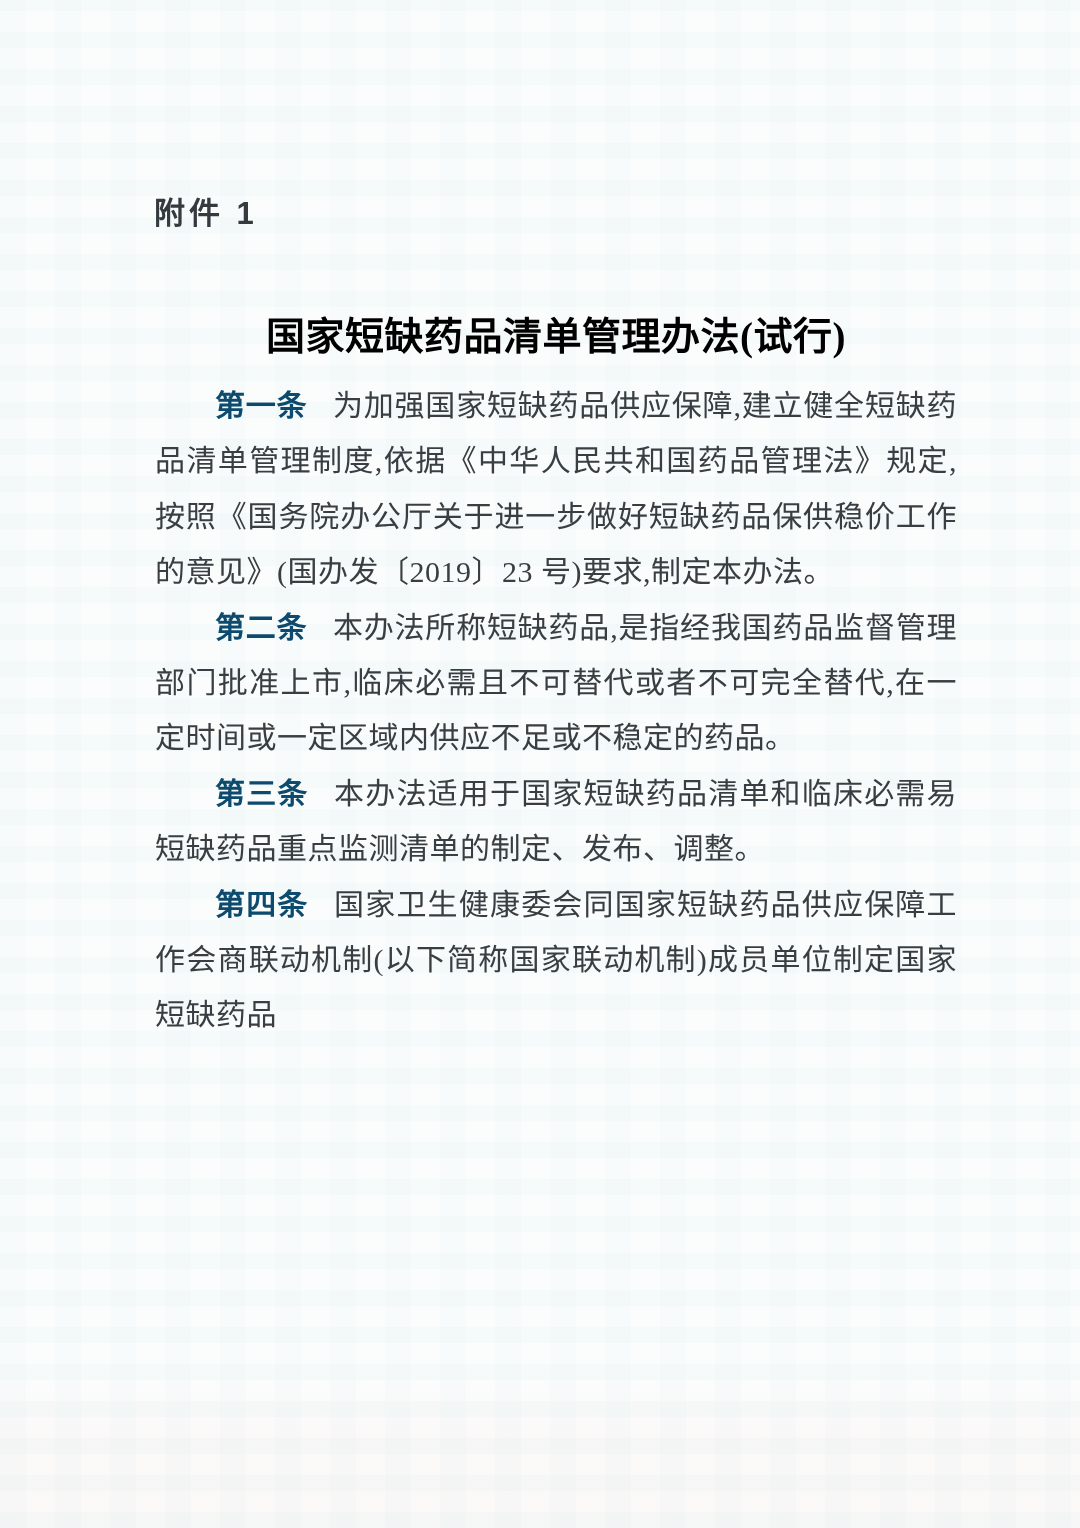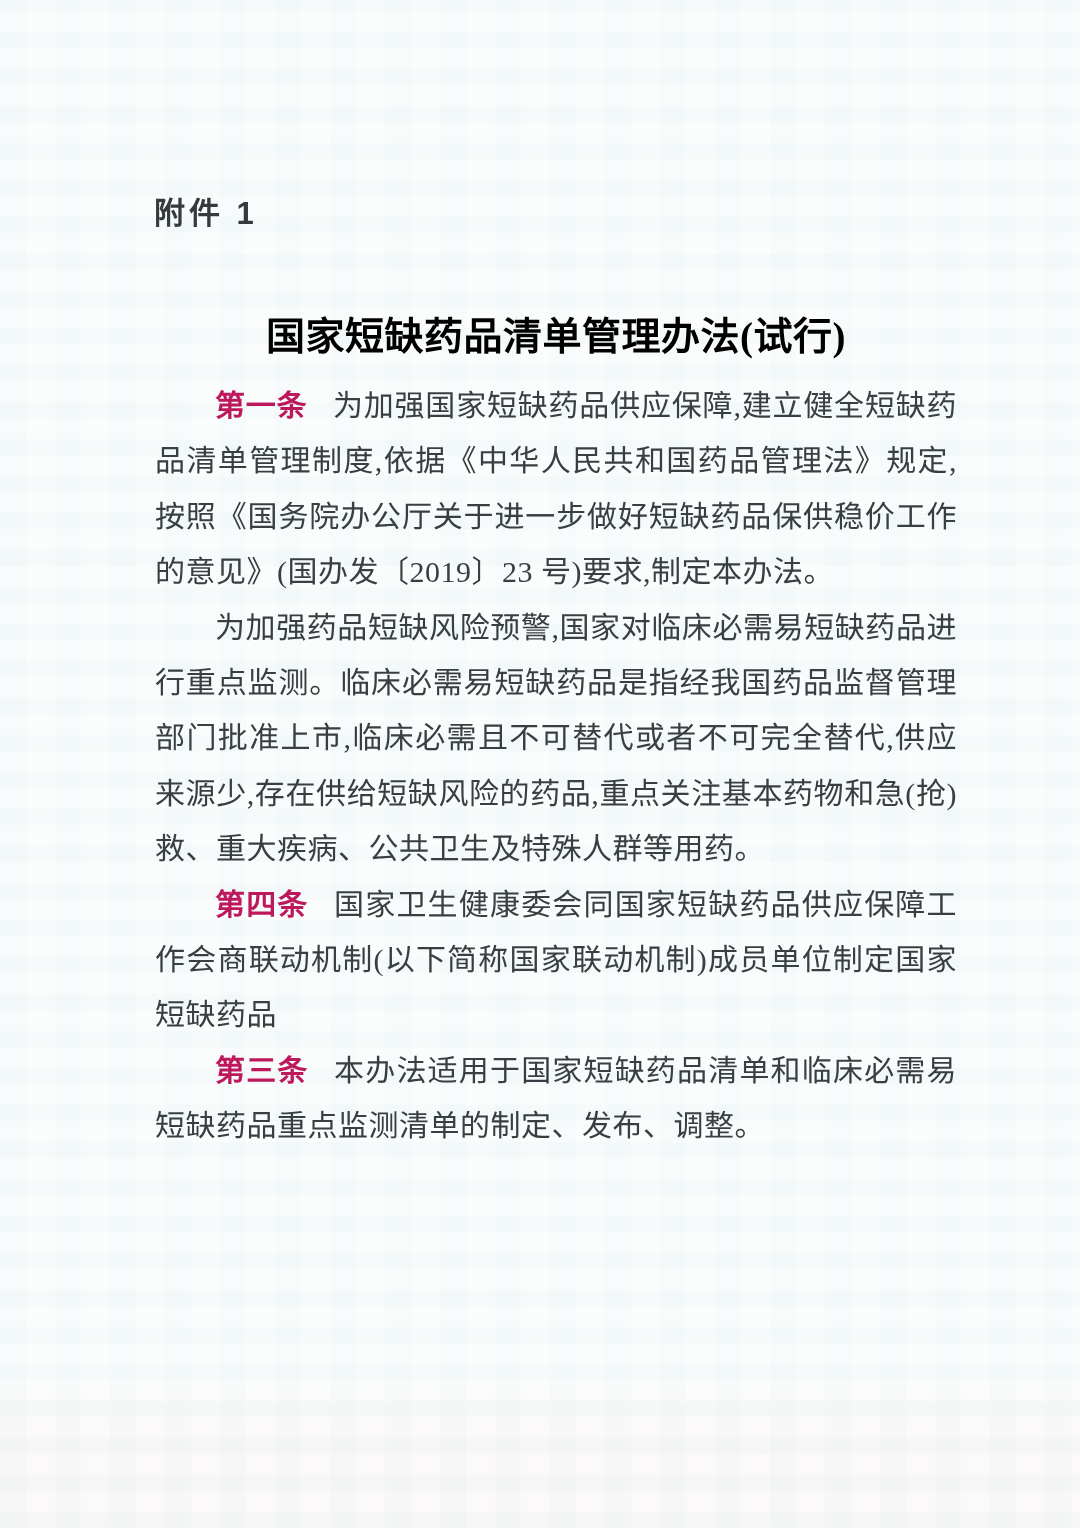--- a/index.html
+++ b/index.html
@@ -57,39 +57,39 @@
     letter-spacing: 0.5px;
   }
   .para {
     margin: 0;
     text-indent: 2em;
     text-align: justify;
   }
   .lead {
     font-family: Liberation Sans, sans-serif;
     font-weight: 700;
-    color: #be185d;
+    color: #0c4a6e;
   }
   .lead:not(:empty) { margin-right: 0.85em; }
   .lead:empty { display: none; }
 </style>
 </head>
 <body>
 
 <div class="scan-noise"></div>
 
 <div class="attachment">附件 1</div>
 
 <h1 class="doc-title">国家短缺药品清单管理办法(试行)</h1>
 
 <div class="doc-body">
 
   <p class="para"><span class="lead">第一条</span><span>为加强国家短缺药品供应保障,建立健全短缺药品清单管理制度,依据《中华人民共和国药品管理法》规定,按照《国务院办公厅关于进一步做好短缺药品保供稳价工作的意见》(国办发〔2019〕23 号)要求,制定本办法。</span></p>
 
-
-  <p class="para"><span>为加强药品短缺风险预警,国家对临床必需易短缺药品进行重点监测。临床必需易短缺药品是指经我国药品监督管理部门批准上市,临床必需且不可替代或者不可完全替代,供应来源少,存在供给短缺风险的药品,重点关注基本药物和急(抢)救、重大疾病、公共卫生及特殊人群等用药。</span></p>
+  <p class="para"><span class="lead">第二条</span><span>本办法所称短缺药品,是指经我国药品监督管理部门批准上市,临床必需且不可替代或者不可完全替代,在一定时间或一定区域内供应不足或不稳定的药品。</span></p>
 
 
-  <p class="para"><span class="lead">第四条</span><span>国家卫生健康委会同国家短缺药品供应保障工作会商联动机制(以下简称国家联动机制)成员单位制定国家短缺药品</span></p>
 
   <p class="para"><span class="lead">第三条</span><span>本办法适用于国家短缺药品清单和临床必需易短缺药品重点监测清单的制定、发布、调整。</span></p>
+
+  <p class="para"><span class="lead">第四条</span><span>国家卫生健康委会同国家短缺药品供应保障工作会商联动机制(以下简称国家联动机制)成员单位制定国家短缺药品</span></p>
 
 </div>
 
 </body></html>

